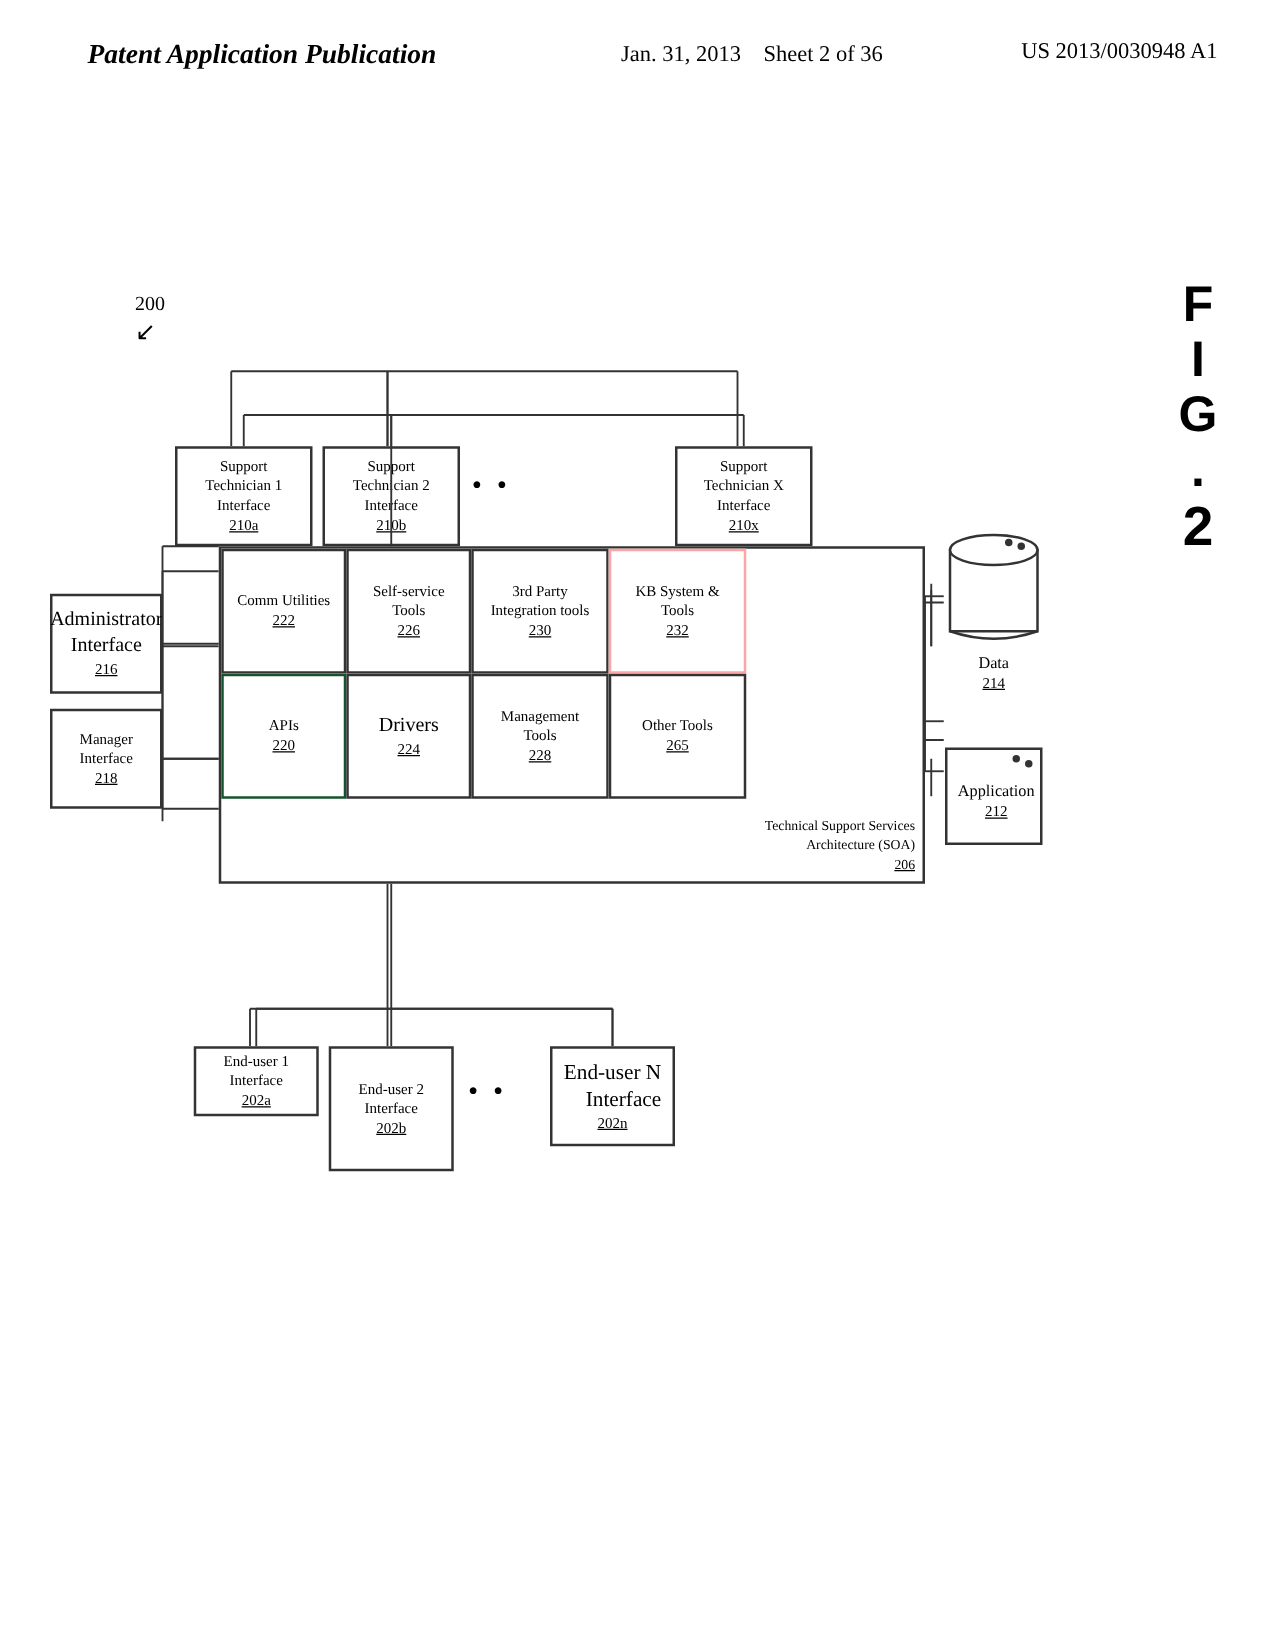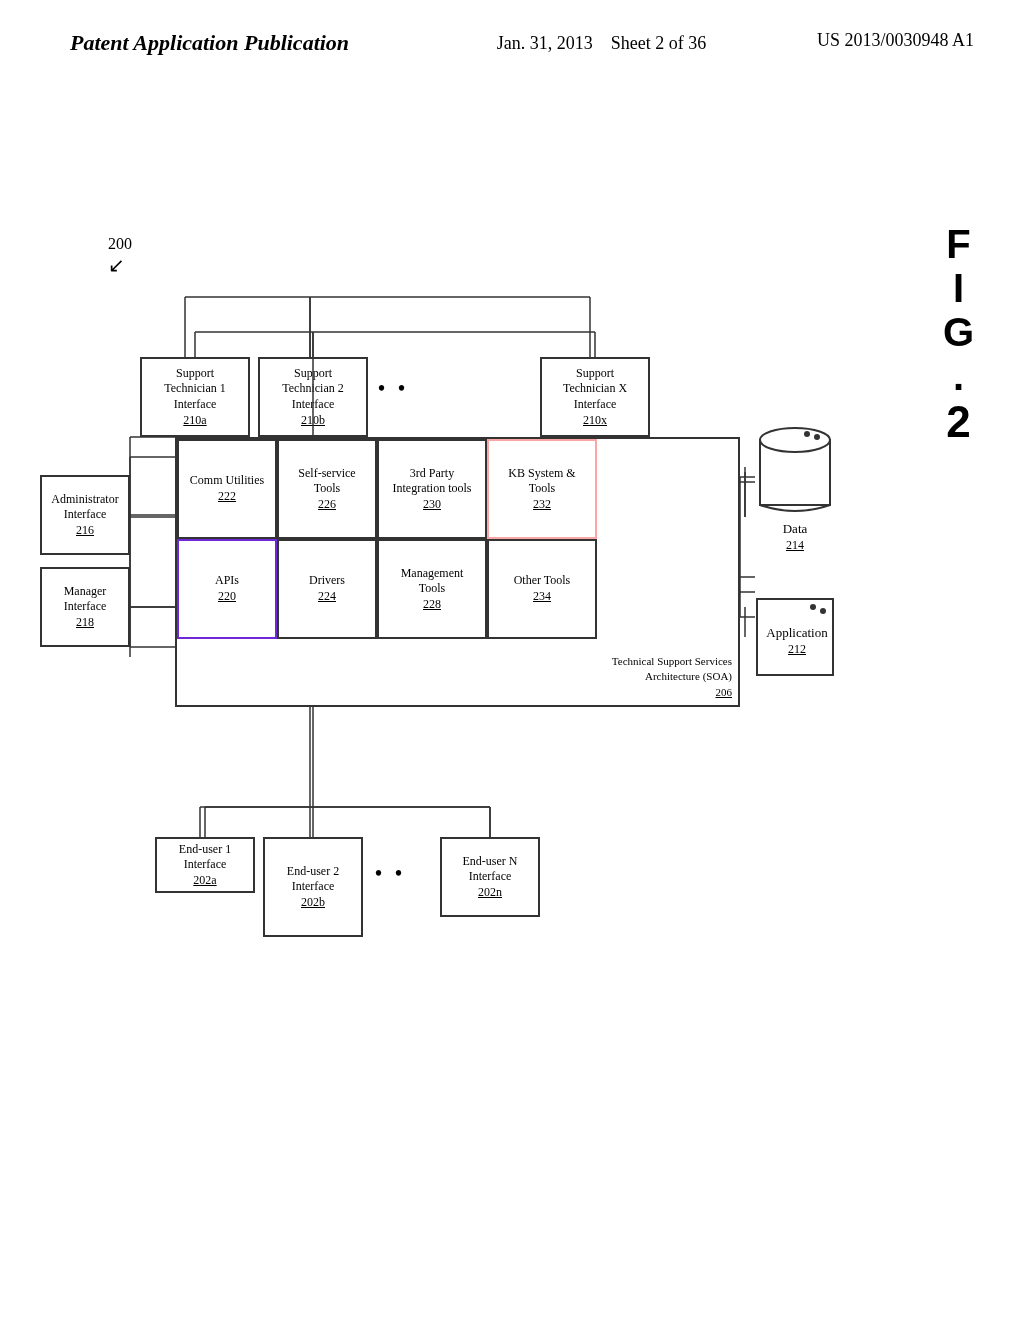--- a/index.html
+++ b/index.html
@@ -155,21 +155,21 @@
   <div class="dots" style="top:300px; left:378px;">• •</div>
 
   <div class="box" style="top:280px; left:540px; width:110px; height:80px;">
     <span style="white-space:pre-line; font-size:12px;">Support
 Technician X
 Interface</span>
     <span class="ref">210x</span>
   </div>
 
   <div class="box" style="top:398px; left:40px; width:90px; height:80px;">
-    <span style="white-space:pre-line; font-size:12px;text-align:center;">Administrator
+    <span style="white-space:pre-line; font-size:16px;text-align:center;">Administrator
 Interface</span>
     <span class="ref">216</span>
   </div>
 
   <div class="box" style="top:490px; left:40px; width:90px; height:80px;">
     <span style="white-space:pre-line; font-size:12px;">Manager
 Interface</span>
     <span class="ref">218</span>
   </div>
 
@@ -197,39 +197,39 @@
 Integration tools</span>
       <span class="ref">230</span>
     </div>
 
     <div class="box" style="position:absolute; top:0; left:310px; width:110px; height:100px; border:2px solid #fca5a5;">
       <span style="white-space:pre-line; font-size:12px;">KB System &amp;
 Tools</span>
       <span class="ref">232</span>
     </div>
 
-    <div class="box" style="position:absolute; top:100px; left:0; width:100px; height:100px; border:2px solid #6d28d9;">
+    <div class="box" style="position:absolute; top:100px; left:0; width:100px; height:100px; border:2px solid #14532d;">
       <span style="white-space:pre-line; font-size:12px;">APIs</span>
       <span class="ref">220</span>
     </div>
 
     <div class="box" style="position:absolute; top:100px; left:100px; width:100px; height:100px; border:2px solid #333;">
-      <span style="white-space:pre-line; font-size:12px;">Drivers</span>
+      <span style="white-space:pre-line; font-size:16px;">Drivers</span>
       <span class="ref">224</span>
     </div>
 
     <div class="box" style="position:absolute; top:100px; left:200px; width:110px; height:100px; border:2px solid #333;">
       <span style="white-space:pre-line; font-size:12px;">Management
 Tools</span>
       <span class="ref">228</span>
     </div>
 
     <div class="box" style="position:absolute; top:100px; left:310px; width:110px; height:100px; border:2px solid #333;">
       <span style="white-space:pre-line; font-size:12px;">Other Tools</span>
-      <span class="ref">234</span>
+      <span class="ref">265</span>
     </div>
   </div>
 
   <div style="position:absolute; top:345px; left:755px;">
     <svg width="80" height="100" viewBox="0 0 80 100">
 
       <rect x="5" y="18" width="70" height="65" fill="white" stroke="#333" stroke-width="2"></rect>
 
       <ellipse cx="40" cy="18" rx="35" ry="12" fill="white" stroke="#333" stroke-width="2"></ellipse>
 
@@ -271,21 +271,21 @@
 
   <div class="box" style="top:760px; left:263px; width:100px; height:100px;">
     <span style="white-space:pre-line; font-size:12px;">End-user 2
 Interface</span>
     <span class="ref">202b</span>
   </div>
 
   <div class="dots" style="top:785px; left:375px;">• •</div>
 
   <div class="box" style="top:760px; left:440px; width:100px; height:80px;">
-    <span style="white-space:pre-line; font-size:12px;">End-user N
+    <span style="white-space:pre-line; font-size:17px;text-align:right;">End-user N
 Interface</span>
     <span class="ref">202n</span>
   </div>
 
   <svg style="position:absolute; top:0; left:0; width:100%; height:100%; pointer-events:none;">
 
     <line x1="195" y1="280" x2="195" y2="255" stroke="#333" stroke-width="1.5"></line>
 
     <line x1="313" y1="280" x2="313" y2="255" stroke="#333" stroke-width="1.5"></line>
 

